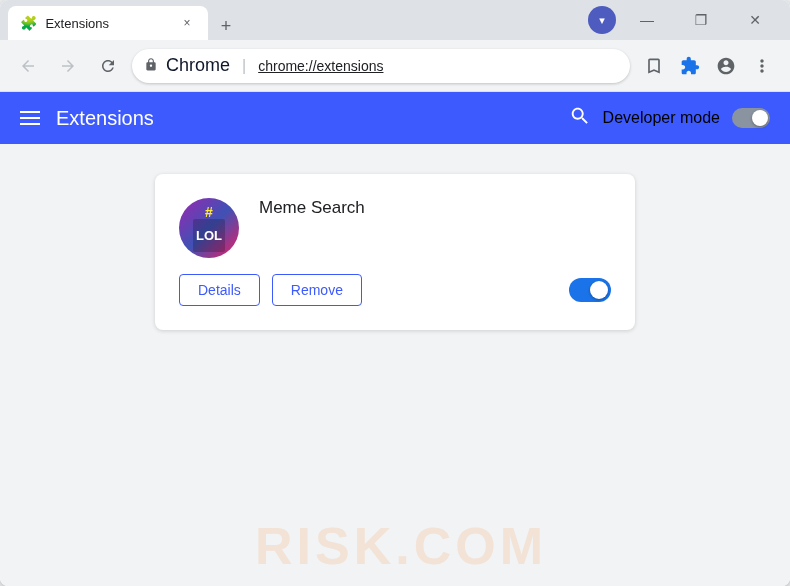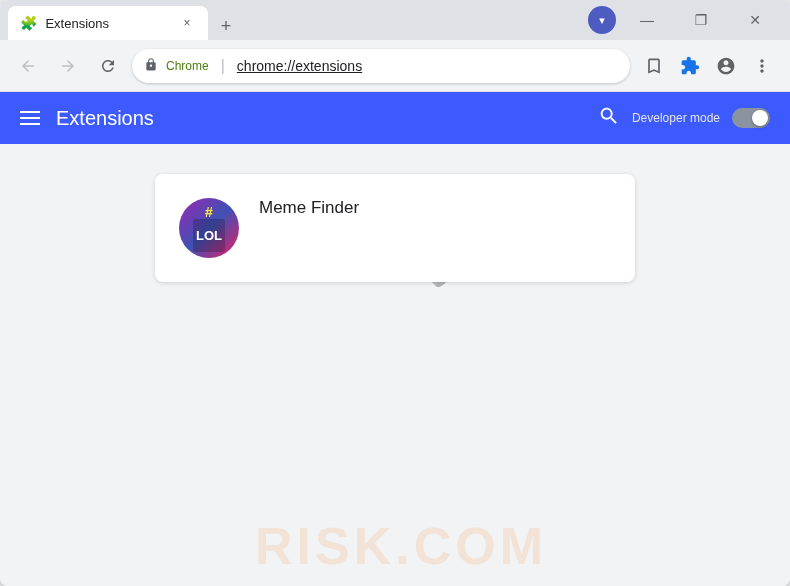--- a/index.html
+++ b/index.html
@@ -19,35 +19,35 @@
     .window-controls { display: flex; gap: 8px; align-items: center; padding-right: 4px; }
     .win-btn { width: 46px; height: 32px; display: flex; align-items: center; justify-content: center; cursor: pointer; color: #5f6368; font-size: 14px; border-radius: 4px; }
     .profile-btn { width: 28px; height: 28px; border-radius: 50%; background: #4e5bbf; display: flex; align-items: center; justify-content: center; color: #fff; font-size: 12px; margin-left: 4px; }
 
     
     .address-bar { background: #f1f3f4; height: 52px; display: flex; align-items: center; padding: 0 12px; gap: 8px; border-bottom: 1px solid #e0e0e0; }
     .nav-btn { width: 32px; height: 32px; border-radius: 50%; display: flex; align-items: center; justify-content: center; cursor: pointer; color: #5f6368; font-size: 16px; }
     .nav-btn.disabled { color: #bdc1c6; cursor: default; }
     .omnibox { flex: 1; height: 34px; background: #fff; border-radius: 20px; display: flex; align-items: center; padding: 0 12px; gap: 8px; box-shadow: 0 1px 3px rgba(0,0,0,0.2); }
     .omnibox-lock { color: #5f6368; font-size: 14px; }
-    .omnibox-site { font-size: 12px; color: #4d7c0f; font-weight: 500; }
+    .omnibox-site { font-size: 18px; color: #0f172a; font-weight: 500; }
     .omnibox-separator { color: #bdc1c6; margin: 0 4px; }
     .omnibox-url { font-size: 14px; color: #202124; flex: 1; text-decoration: underline; }
     .toolbar-icons { display: flex; align-items: center; gap: 4px; }
     .toolbar-icon-btn { width: 32px; height: 32px; border-radius: 50%; display: flex; align-items: center; justify-content: center; cursor: pointer; color: #5f6368; font-size: 16px; }
     .toolbar-icon-btn.active { color: #1a73e8; }
 
     
     .extensions-header { background: #3d5afe; height: 52px; display: flex; align-items: center; padding: 0 20px; gap: 16px; }
     .hamburger { color: #fff; font-size: 18px; cursor: pointer; display: flex; flex-direction: column; gap: 4px; }
     .hamburger span { display: block; width: 20px; height: 2px; background: #fff; }
     .extensions-title { color: #fff; font-size: 20px; font-weight: 400; flex: 1; }
     .extensions-toolbar-right { display: flex; align-items: center; gap: 12px; }
     .search-icon-btn { color: #fff; font-size: 18px; cursor: pointer; }
-    .dev-mode-label { color: #e5e5e5; font-size: 12px; }
+    .dev-mode-label { color: #000000; font-size: 16px; }
     .toggle { position: relative; width: 38px; height: 20px; cursor: pointer; }
     .toggle-track { width: 38px; height: 20px; background: #8a93a0; border-radius: 10px; }
     .toggle-thumb { position: absolute; top: 2px; right: 2px; width: 16px; height: 16px; background: #fff; border-radius: 50%; box-shadow: 0 1px 3px rgba(0,0,0,0.3); }
 
     
     .main-content { flex: 1; background: #f1f3f4; display: flex; align-items: flex-start; justify-content: center; padding: 20px; position: relative; overflow: hidden; }
 
     
     .watermark { position: absolute; bottom: 10px; left: 12px; right: 0; text-align: center; font-size: 52px; font-weight: 900; color: rgba(255, 150, 80, 0.18); letter-spacing: 4px; pointer-events: none; user-select: none; z-index: 1; }
     .watermark-top { position: absolute; top: 30px; left: 0; right: 0; text-align: center; pointer-events: none; user-select: none; z-index: 1; }
@@ -175,21 +175,30 @@
 
     <div class="extension-card">
       <div class="card-top">
         <div class="ext-icon">
           <div class="ext-icon-inner">
             <span class="ext-icon-hash">#</span>
             <span class="ext-icon-lol">LOL</span>
           </div>
         </div>
         <div class="card-info">
-          <div class="ext-name">Meme Finder</div>
+          <div class="ext-name">Meme Search</div>
         </div>
       </div>
+      <div class="card-actions">
+        <button class="btn-details">Details</button>
+        <button class="btn-remove">Remove</button>
+        <div class="spacer"></div>
+        <div class="toggle-enabled">
+          <div class="toggle-enabled-track"></div>
+          <div class="toggle-enabled-thumb"></div>
+        </div>
+      </div>
     </div>
 
     <div class="watermark">RISK.COM</div>
   </div>
 
 </div>
 
 </body></html>

